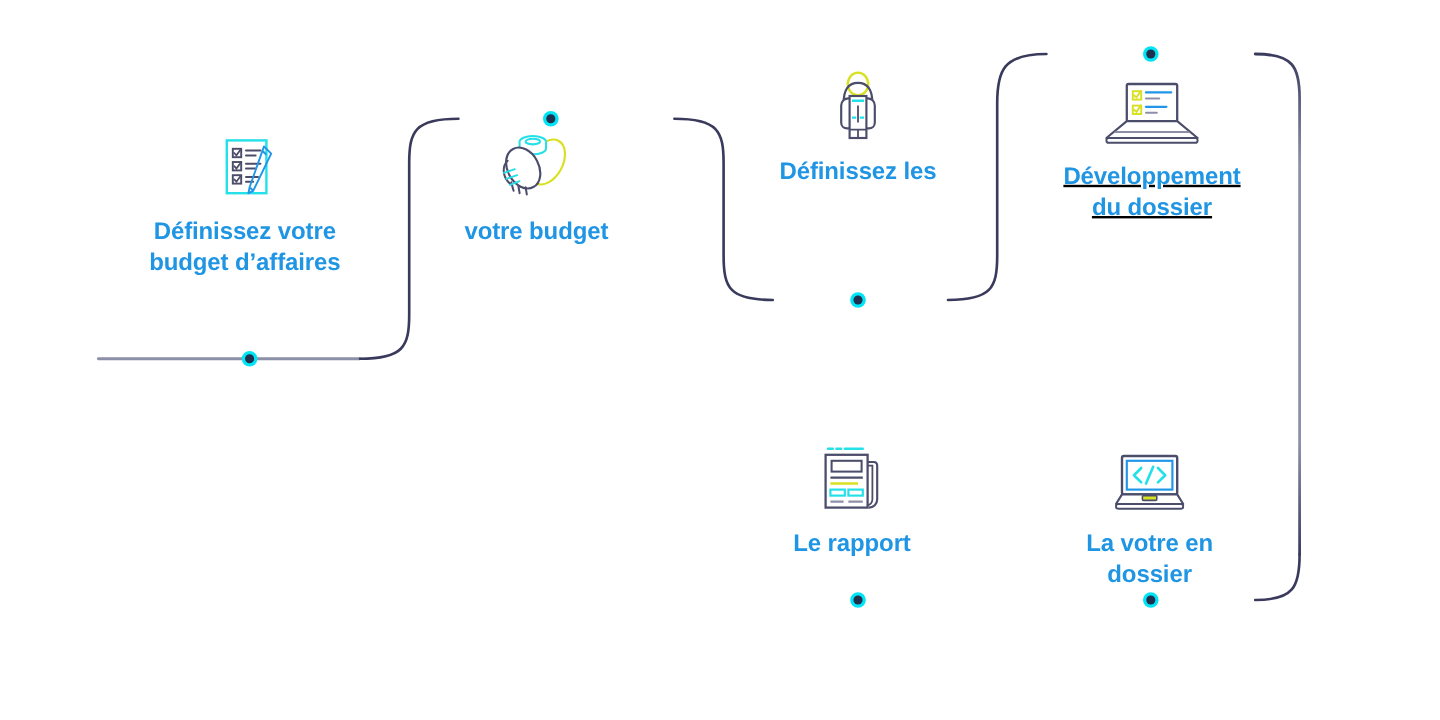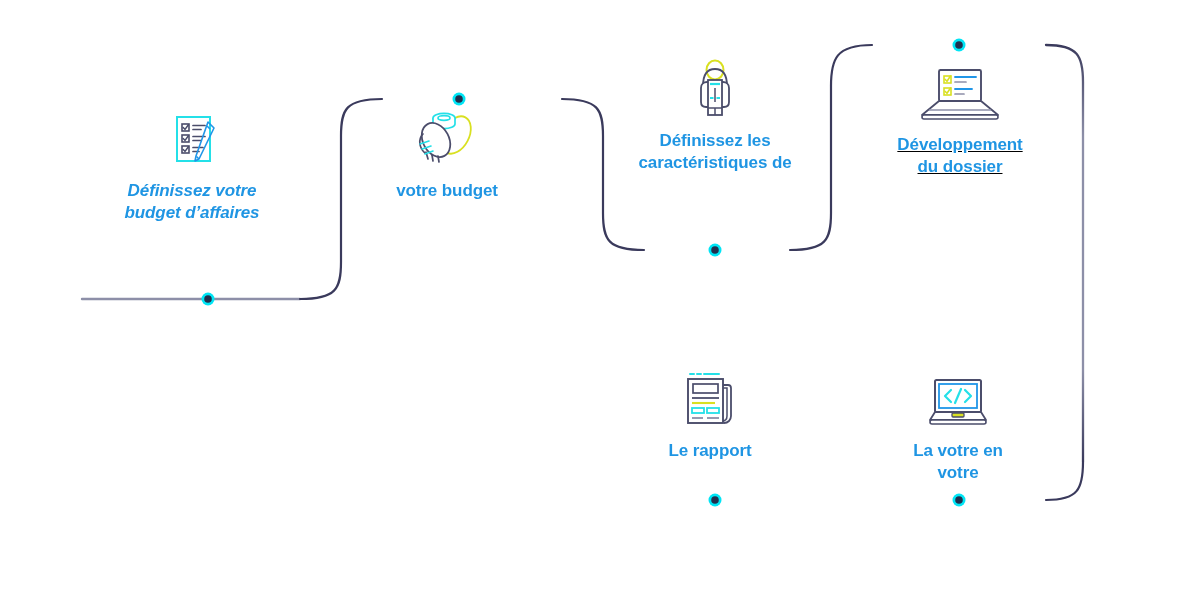--- a/index.html
+++ b/index.html
@@ -31,21 +31,21 @@
   }
   .step-icon {
     width: 100%;
     height: 62px;
     display: flex;
     align-items: flex-end;
     justify-content: center;
     margin-bottom: 10px;
   }
   .step-label {
-    font-size: 17px;
+    font-size: 20px;
     font-weight: bold;
     line-height: 1.32;
     color: #1f95e3;
     letter-spacing: -0.1px;
   }
 </style>
 </head>
 <body>
 
 <div id="stage">
@@ -120,21 +120,21 @@
       <circle cx="959" cy="45" r="3.8" fill="#20304f"></circle>
 
       <circle cx="715" cy="500" r="6.5" fill="#00e5f5"></circle>
       <circle cx="715" cy="500" r="3.8" fill="#20304f"></circle>
 
       <circle cx="959" cy="500" r="6.5" fill="#00e5f5"></circle>
       <circle cx="959" cy="500" r="3.8" fill="#20304f"></circle>
     </g>
   </svg>
 
-  <div class="step" style="left:92px; top:108px;font-style:italic;">
+  <div class="step" style="left:104px; top:108px;">
     <div class="step-icon">
       <svg width="58" height="56" viewBox="0 0 58 56">
         <rect x="14" y="3" width="33" height="44" fill="#ffffff" stroke="#24e0e8" stroke-width="2"></rect>
         <g stroke="#4b4d6b" stroke-width="1.6" fill="none">
           <rect x="19" y="10" width="7" height="7"></rect>
           <rect x="19" y="21" width="7" height="7"></rect>
           <rect x="19" y="32" width="7" height="7"></rect>
         </g>
         <g stroke="#4b4d6b" stroke-width="1.5" fill="none" stroke-linecap="round">
           <path d="M20.2 13.5 L22 15.4 L25.4 10.8"></path>
@@ -204,21 +204,20 @@
         <line x1="19" y1="26" x2="29" y2="26" stroke="#24e0e8" stroke-width="2.2"></line>
         <line x1="24" y1="30" x2="24" y2="44" stroke="#4b4d6b" stroke-width="1.5"></line>
         <line x1="19" y1="40" x2="22.5" y2="40" stroke="#24e0e8" stroke-width="2"></line>
         <line x1="25.5" y1="40" x2="29" y2="40" stroke="#24e0e8" stroke-width="2"></line>
         <line x1="17" y1="50" x2="31" y2="50" stroke="#4b4d6b" stroke-width="1.5"></line>
         <line x1="24" y1="50" x2="24" y2="57" stroke="#4b4d6b" stroke-width="1.5"></line>
       </svg>
     </div>
     <div class="step-label">
       <div>Définissez les</div>
-      <div>caractéristiques de</div>
     </div>
   </div>
 
   <div class="step" style="left:860px; top:62px;text-decoration:underline;">
     <div class="step-icon">
       <svg width="92" height="58" viewBox="0 0 92 58">
         <rect x="25" y="4" width="42" height="31" rx="1.5" fill="#ffffff" stroke="#4b4d6b" stroke-width="1.9"></rect>
         <g stroke="#d9e021" stroke-width="1.6" fill="none">
           <rect x="30" y="10" width="7" height="7"></rect>
           <rect x="30" y="22" width="7" height="7"></rect>
@@ -281,17 +280,17 @@
           <path d="M43 18 L49 24 L43 30"></path>
           <line x1="39" y1="17" x2="33" y2="31"></line>
         </g>
         <path d="M8 48 L13 40 L59 40 L64 48 Z" fill="#ffffff" stroke="#4b4d6b" stroke-width="1.8" stroke-linejoin="round"></path>
         <rect x="30" y="41" width="12" height="4" rx="1" fill="#d9e021" stroke="#4b4d6b" stroke-width="1.3"></rect>
         <rect x="8" y="48" width="56" height="4" rx="2" fill="#ffffff" stroke="#4b4d6b" stroke-width="1.6"></rect>
       </svg>
     </div>
     <div class="step-label">
       <div>La votre en</div>
-      <div>votre</div>
+      <div>dossier</div>
     </div>
   </div>
 
 </div>
 
 </body></html>

